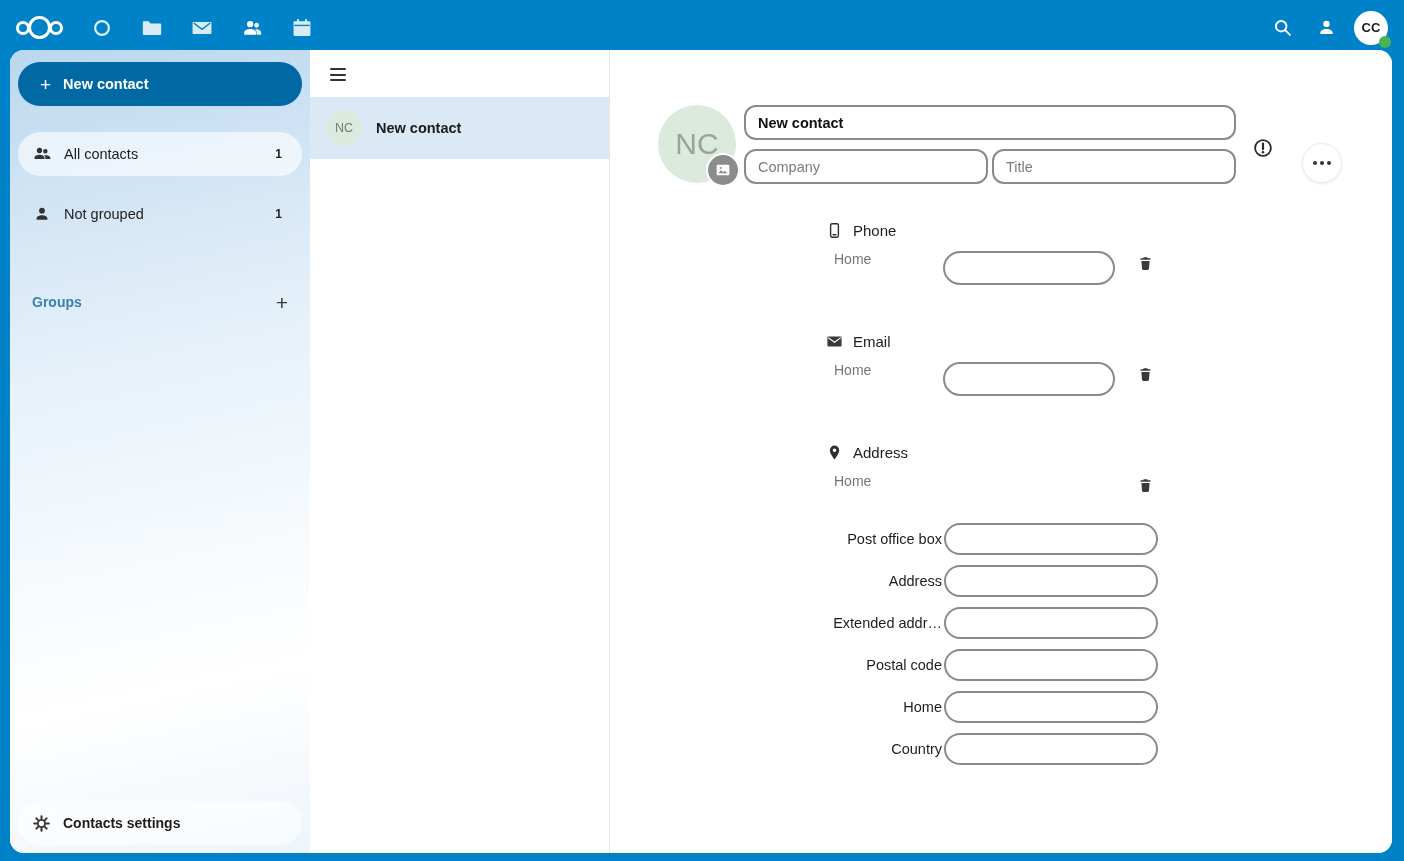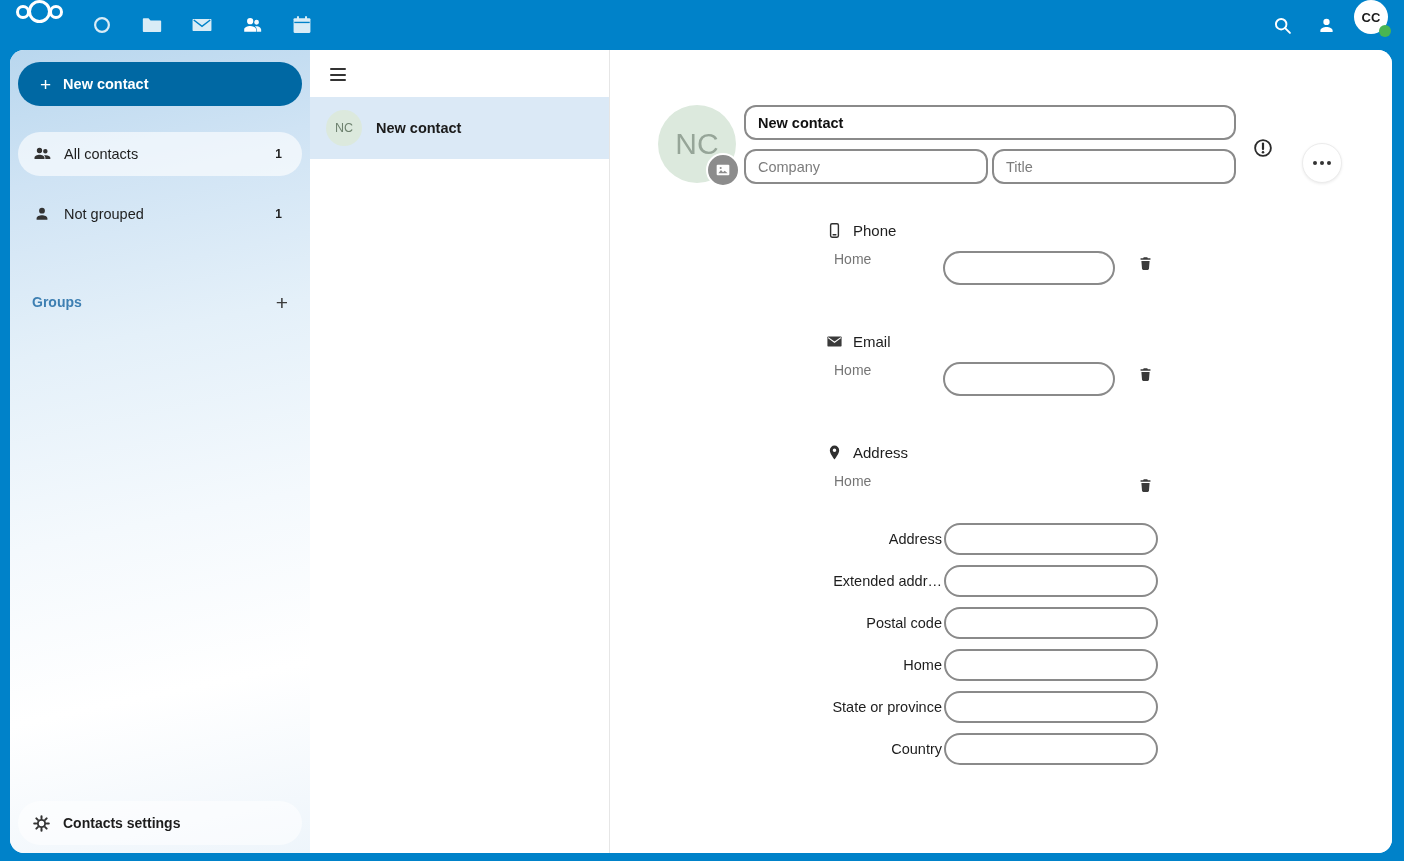--- a/index.html
+++ b/index.html
@@ -6,21 +6,21 @@
   html, body { width: 1404px; height: 861px; }
   body {
     font-family: "Liberation Sans", sans-serif;
     background: var(--brand, #0082c9);
     position: relative;
     overflow: hidden;
     color: #222;
   }
 
   
-  .topbar { height: 55px; display: flex; align-items: flex-start; padding: 0 6px 0 16px; }
+  .topbar { height: 55px; display: flex; align-items: center; padding: 0 6px 0 16px; }
   .logo { display: flex; align-items: center; margin-right: 14px; cursor: pointer; }
   .ring { border: 3.5px solid #fff; border-radius: 50%; display: block; }
   .ring.small { width: 14px; height: 14px; }
   .ring.big { width: 23px; height: 23px; margin: 0 -2px; z-index: 1; }
   .app-btn { width: 50px; height: 50px; display: flex; align-items: center; justify-content: center; opacity: .85; cursor: pointer; background: none; border: none; }
   .app-btn.active { opacity: 1; }
   .topbar-spacer { flex: 1; }
   .icon-btn { width: 44px; height: 50px; display: flex; align-items: center; justify-content: center; cursor: pointer; background: none; border: none; }
   .avatar-btn { width: 34px; height: 34px; border-radius: 50%; background: #fff; color: #1a1a1a; font-weight: bold; font-size: 13px; display: flex; align-items: center; justify-content: center; position: relative; margin: 0 10px 0 6px; cursor: pointer; border: none; font-family: inherit; }
   .status-dot { position: absolute; right: -3px; bottom: -3px; width: 12px; height: 12px; border-radius: 50%; background: var(--status-green, #49b552); }
@@ -286,37 +286,37 @@
           <span class="input-spacer"></span>
           <button class="trash-btn">
             <svg width="17" height="17" viewBox="0 0 24 24">
                 <path fill="#3a3a3a" d="M9.5 3h5l.8 1.7H19v2H5v-2h3.7zM6.2 8.5h11.6l-.9 11a1.8 1.8 0 0 1-1.8 1.6H8.9a1.8 1.8 0 0 1-1.8-1.6z"></path>
               </svg>
           </button>
         </div>
 
         <div class="addr-fields">
           <div class="addr-field">
+            <span class="addr-label">Post office box</span>
+            <input class="addr-input" type="text" value="" style="">
+          </div>
+          <div class="addr-field">
             <span class="addr-label">Address</span>
             <input class="addr-input" type="text" value="" style="">
           </div>
           <div class="addr-field">
             <span class="addr-label">Extended addr…</span>
             <input class="addr-input" type="text" value="" style="">
           </div>
           <div class="addr-field">
             <span class="addr-label">Postal code</span>
             <input class="addr-input" type="text" value="" style="">
           </div>
           <div class="addr-field">
             <span class="addr-label">Home</span>
-            <input class="addr-input" type="text" value="" style="">
-          </div>
-          <div class="addr-field">
-            <span class="addr-label">State or province</span>
             <input class="addr-input" type="text" value="" style="">
           </div>
           <div class="addr-field">
             <span class="addr-label">Country</span>
             <input class="addr-input" type="text" value="" style="">
           </div>
         </div>
       </div>
 
     </div>

